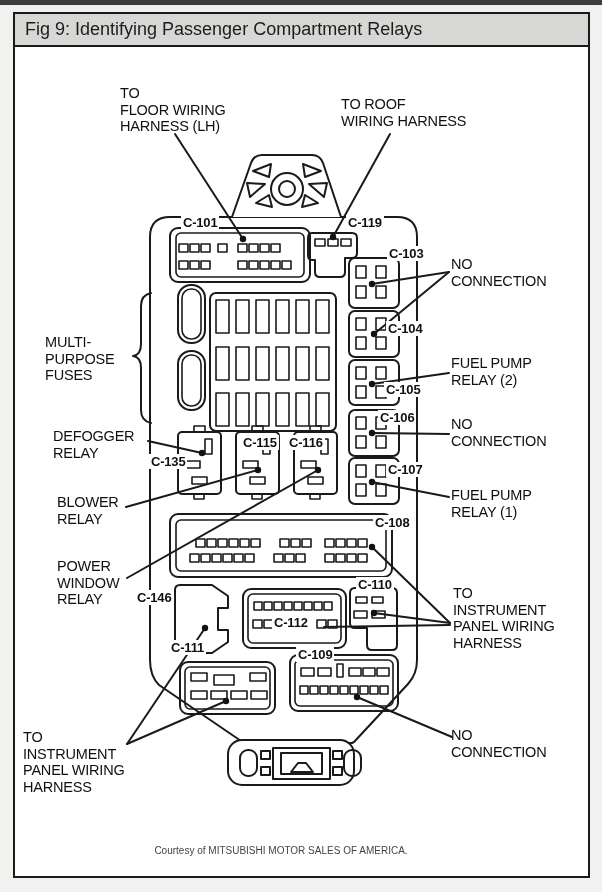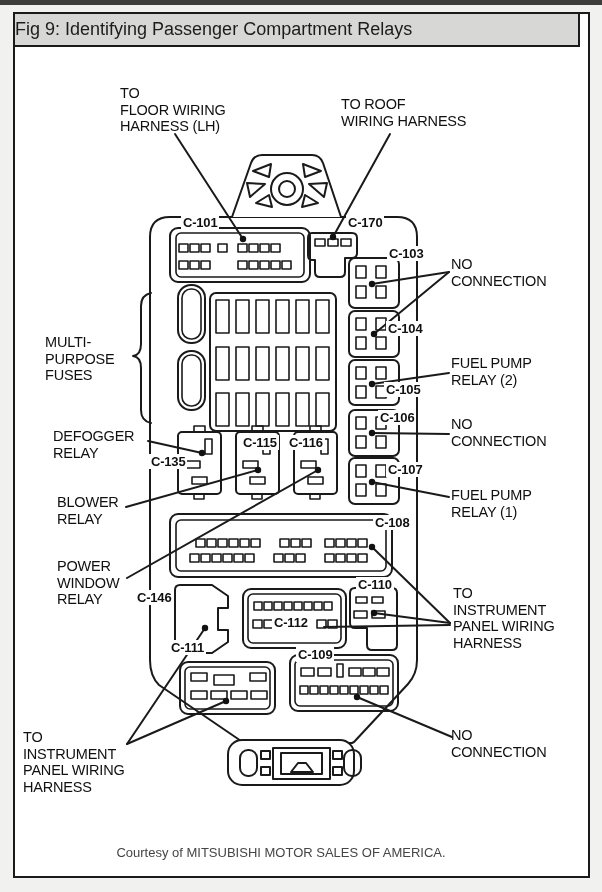--- a/index.html
+++ b/index.html
@@ -3,28 +3,28 @@
 <meta charset="utf-8">
 <style>
   html,body{margin:0;padding:0;}
   body{width:602px;height:892px;position:relative;background:#f1f1ef;
        font-family:"Liberation Sans",sans-serif;overflow:hidden;}
   .topbar{position:absolute;left:0;top:0;width:602px;height:5px;background:#3d3d3d;}
   .panel{position:absolute;left:13px;top:12px;width:573px;height:862px;
          background:#fff;border:2px solid #1a1a1a;}
   .titlebar{position:absolute;left:13px;top:12px;width:563px;height:31px;
             background:#d7d7d5;border:2px solid #1a1a1a;border-bottom:2px solid #1a1a1a;
-            font-size:18px;color:#1c1c1c;line-height:31px;white-space:nowrap;}
+            font-size:18px;color:#1c1c1c;line-height:31px;padding-left:10px;white-space:nowrap;}
   svg.diagram{position:absolute;left:0;top:0;width:602px;height:892px;}
   .lbl{position:absolute;font-size:14.5px;line-height:16.6px;color:#101010;
        white-space:nowrap;letter-spacing:-0.2px;}
   .cid{position:absolute;font-size:13px;font-weight:bold;color:#101010;
        background:#fff;padding:0 2px;line-height:15px;white-space:nowrap;letter-spacing:-0.2px;}
   .footer{position:absolute;left:15px;top:845px;width:532px;text-align:center;
-          font-size:13px;color:#454545;}
+          font-size:10px;color:#454545;}
 </style>
 </head>
 <body>
 
 <div class="topbar"></div>
 <div class="panel"></div>
 <div class="titlebar">Fig 9: Identifying Passenger Compartment Relays</div>
 
 <svg class="diagram" viewBox="0 0 602 892" fill="none" stroke="#1a1a1a" stroke-width="2" stroke-linejoin="round" stroke-linecap="round">
 
@@ -349,21 +349,21 @@
   <div>INSTRUMENT</div>
   <div>PANEL WIRING</div>
   <div>HARNESS</div>
 </div>
 <div class="lbl" style="left:451px;top:727px">
   <div>NO</div>
   <div>CONNECTION</div>
 </div>
 
 <div class="cid" style="left:181px;top:215px">C-101</div>
-<div class="cid" style="left:346px;top:215px">C-170</div>
+<div class="cid" style="left:346px;top:215px">C-119</div>
 <div class="cid" style="left:387px;top:246px">C-103</div>
 <div class="cid" style="left:386px;top:321px">C-104</div>
 <div class="cid" style="left:384px;top:382px">C-105</div>
 <div class="cid" style="left:378px;top:410px">C-106</div>
 <div class="cid" style="left:386px;top:462px">C-107</div>
 <div class="cid" style="left:373px;top:515px">C-108</div>
 <div class="cid" style="left:296px;top:647px">C-109</div>
 <div class="cid" style="left:356px;top:577px">C-110</div>
 <div class="cid" style="left:169px;top:640px">C-111</div>
 <div class="cid" style="left:272px;top:615px">C-112</div>

